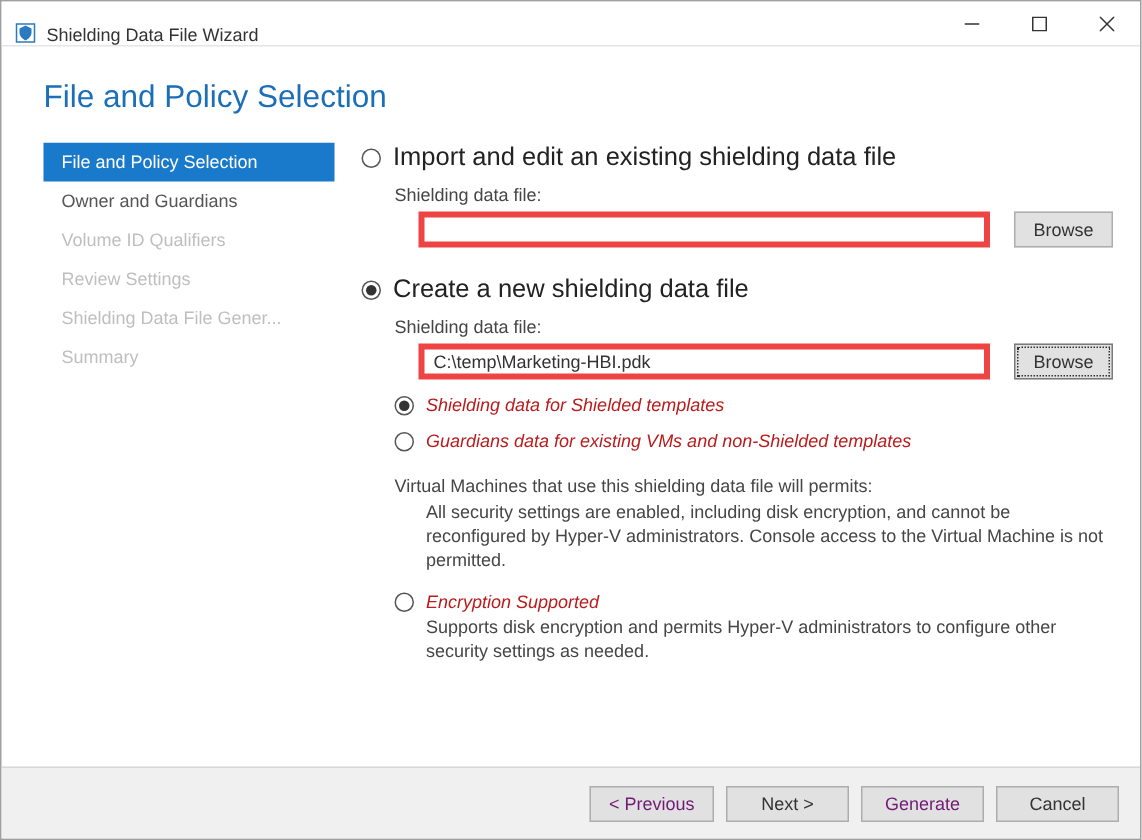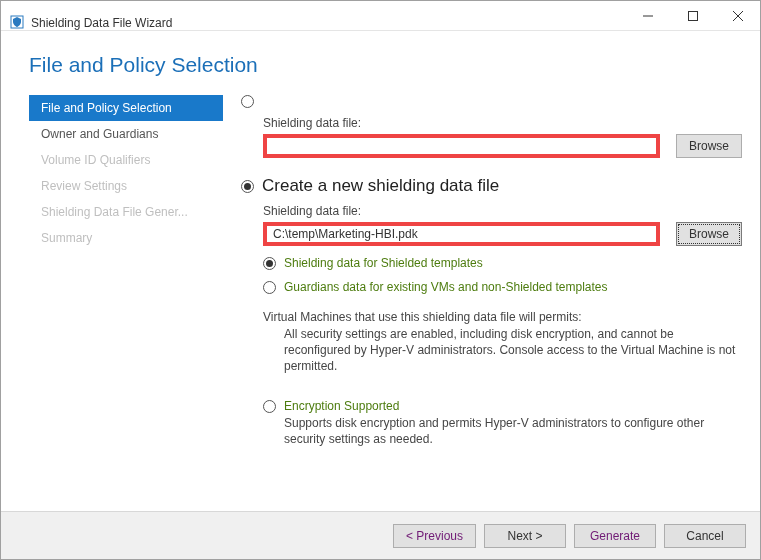--- a/index.html
+++ b/index.html
@@ -101,21 +101,21 @@
     color: #222;
   }
   .field-label {
     font-size: 12px;
     color: #464646;
     margin: 8px 0 4px 22px;
   }
   .field-row {
     display: flex;
     align-items: flex-start;
-    margin-left: 22px;
+    margin-left: 38px;
     gap: 16px;
   }
   .text-input {
     flex: 1;
     height: 24px;
     border: 4px solid #ef4444;
     padding: 2px 6px;
     font-size: 12px;
     font-family: inherit;
     background: #fff;
@@ -133,21 +133,21 @@
     cursor: pointer;
   }
   .btn.focused { outline: 1px dotted #333; outline-offset: -3px; border-color:#7a7a7a;}
   .sub-radio-row {
     display: flex;
     align-items: flex-start;
     margin: 10px 0 0 22px;
     font-size: 12px;
   }
   .sub-radio-row .radio { margin-top: 1px; }
-  .sub-label { color: #4d7c0f; }
+  .sub-label { color: #b91c1c; font-style: italic; }
   .intro-text {
     font-size: 12px;
     color: #464646;
     margin: 16px 0 2px 22px;
   }
   .sub-desc {
     font-size: 12px;
     color: #464646;
     margin: 2px 0 0 43px;
     line-height: 1.35;
@@ -219,20 +219,21 @@
       <div class="sidebar-item">
           <span>Summary</span>
         </div>
     </div>
 
     <div class="pane">
 
       <div class="option-block">
         <div class="radio-row">
           <span class="radio"></span>
+          <span class="opt-heading">Import and edit an existing shielding data file</span>
         </div>
         <div class="field-label">Shielding data file:</div>
         <div class="field-row">
           <input class="text-input" type="text" value="" style="">
           <button class="btn">Browse</button>
         </div>
       </div>
 
       <div class="option-block">
         <div class="radio-row">
@@ -251,21 +252,21 @@
         </div>
         <div class="sub-radio-row">
           <span class="radio"></span>
           <span class="sub-label">Guardians data for existing VMs and non-Shielded templates</span>
         </div>
 
         <div class="intro-text">Virtual Machines that use this shielding data file will permits:</div>
 
         <div class="sub-desc">All security settings are enabled, including disk encryption, and cannot be reconfigured by Hyper-V administrators. Console access to the Virtual Machine is not permitted.</div>
 
-        <div class="sub-radio-row" style="margin-top:24px">
+        <div class="sub-radio-row" style="margin-top:12px">
           <span class="radio"></span>
           <span class="sub-label">Encryption Supported</span>
         </div>
         <div class="sub-desc">Supports disk encryption and permits Hyper-V administrators to configure other security settings as needed.</div>
       </div>
 
     </div>
   </div>
 </div>
 

